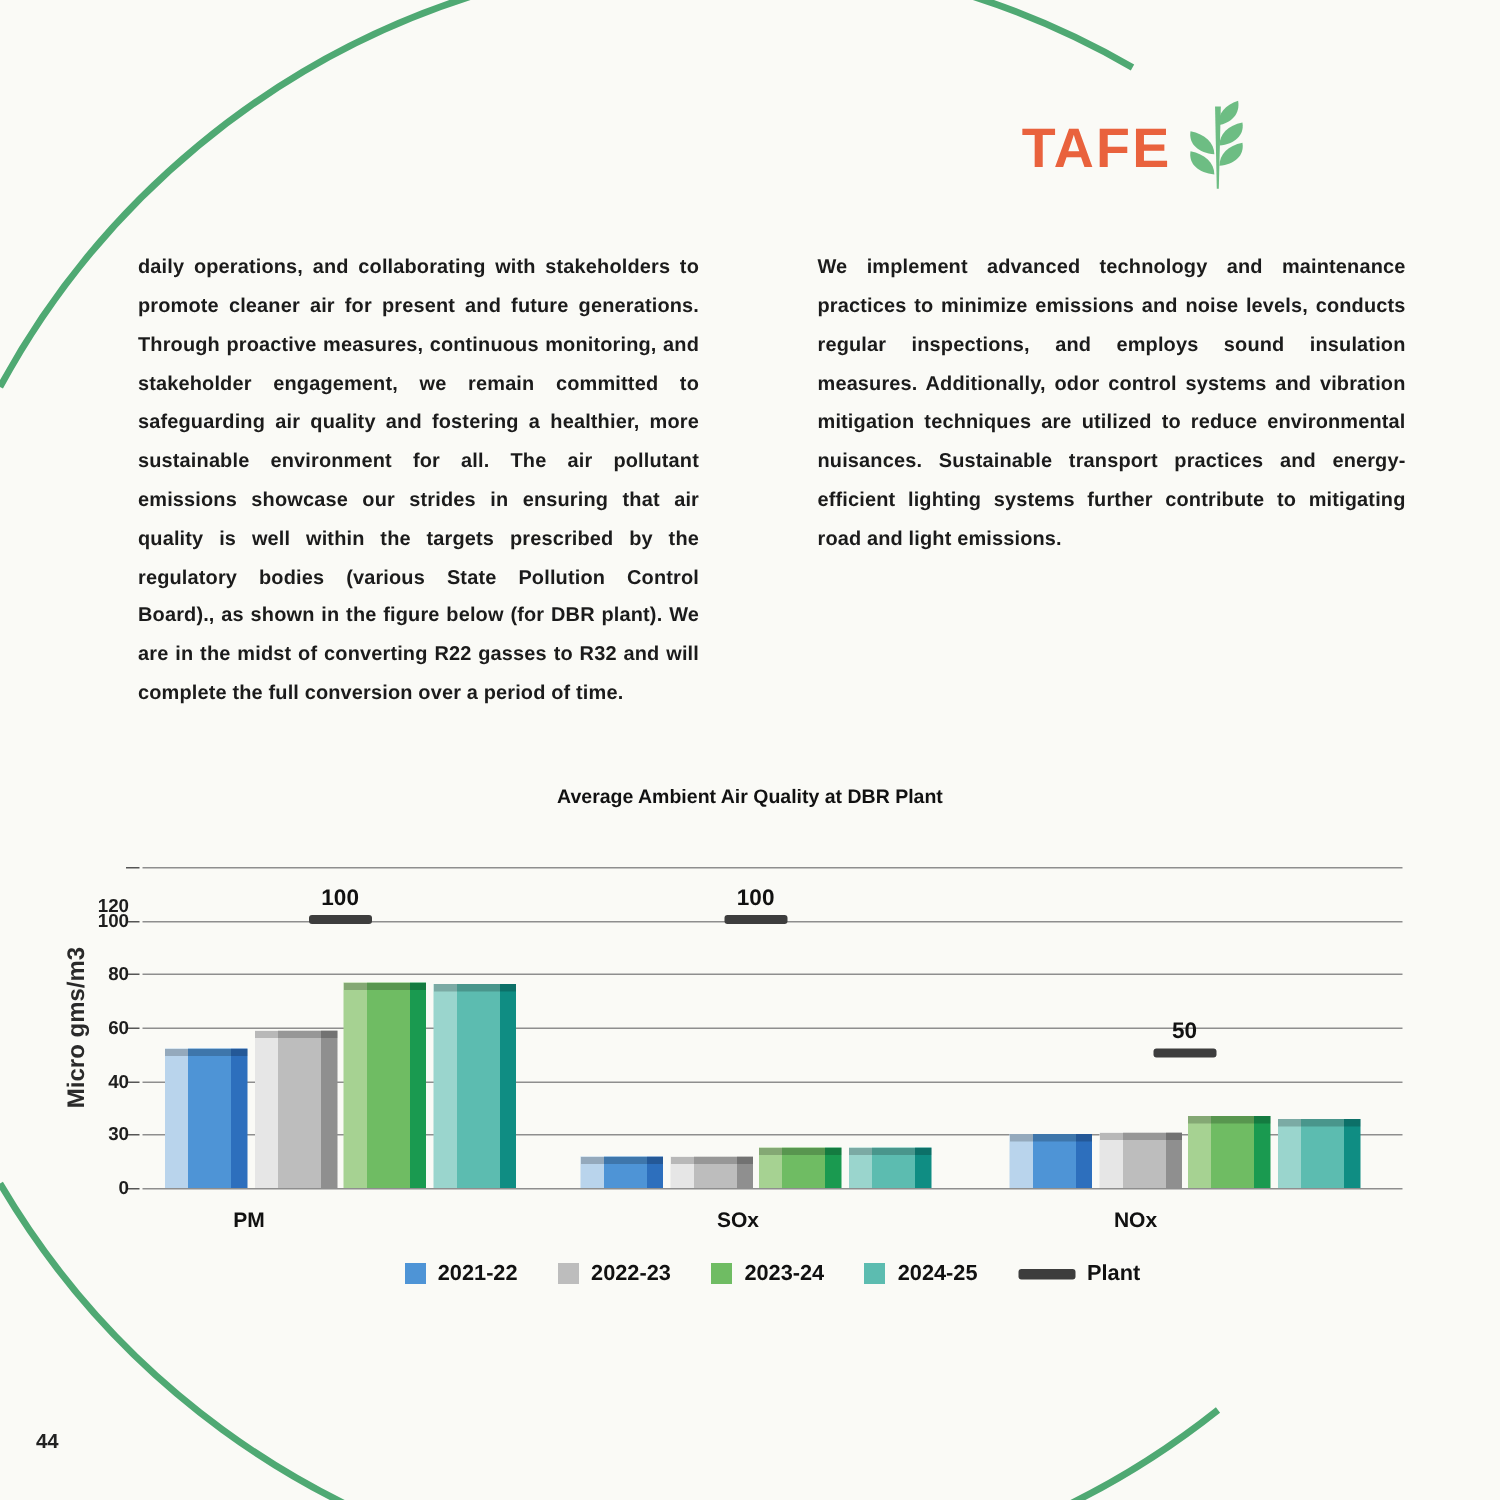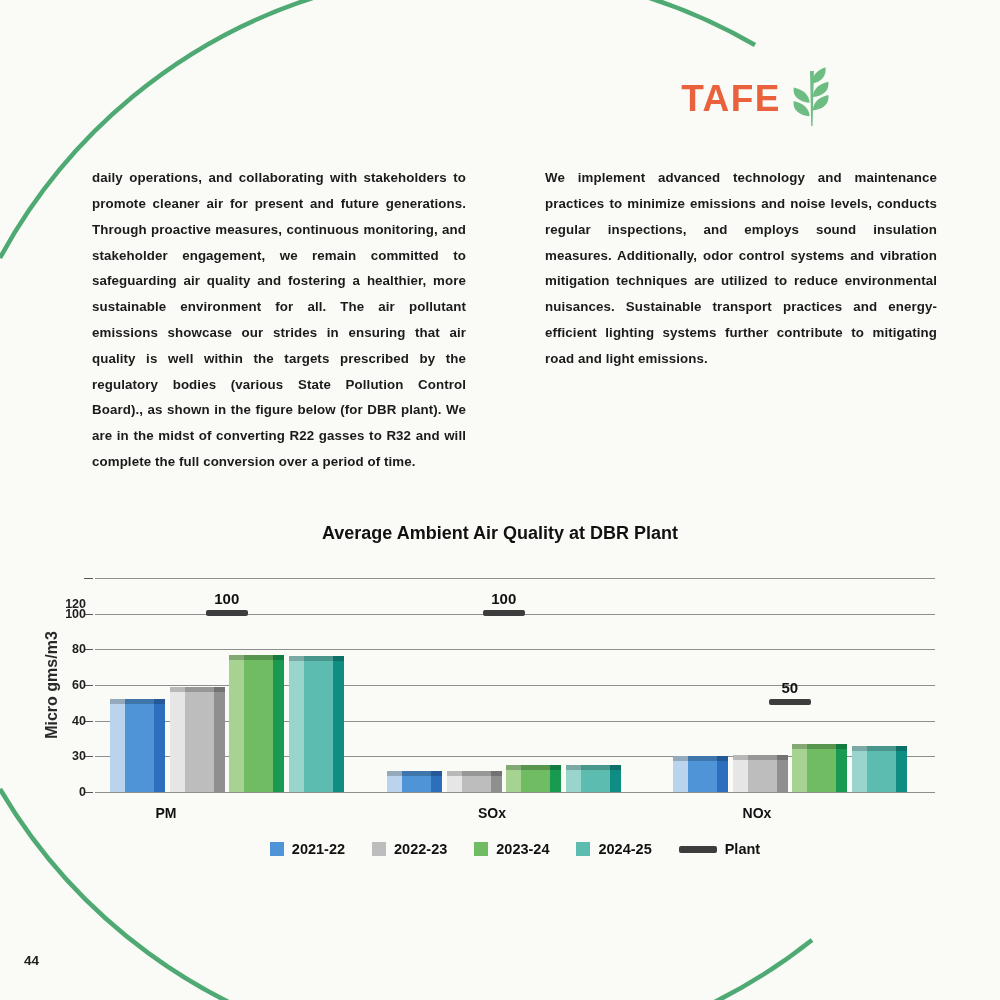--- a/index.html
+++ b/index.html
@@ -18,21 +18,21 @@
   .logo-leaf{width:50px;height:64px;}
 
   
   .col{position:absolute;top:152px;font-size:13.3px;line-height:25.8px;font-weight:600;
        color:#1b1b1b;text-align:justify;letter-spacing:0.1px;}
   .col-left{left:92px;width:374px;}
   .col-right{left:545px;width:392px;}
 
   
   .chart-title{position:absolute;left:0;top:523px;width:1000px;text-align:center;
-               font-size:18px;font-weight:700;color:#111;}
+               font-size:13px;font-weight:700;color:#111;}
   .y-axis-title{position:absolute;left:52px;top:685px;transform:translate(-50%,-50%) rotate(-90deg);
                 font-size:16px;font-weight:600;color:#2a2a2a;white-space:nowrap;}
   .gridline{position:absolute;height:1px;background:#8e8e8e;}
   .tick-mark{position:absolute;height:1px;background:#555;}
   .tick-label{position:absolute;width:48px;text-align:right;font-size:12.5px;font-weight:700;
               color:#1e1e1e;transform:translateY(-50%);}
   .bar{position:absolute;box-shadow:inset 0 5px 0 rgba(0,0,0,0.20);}
   .target-marker{position:absolute;height:6px;border-radius:2px;}
   .target-label{position:absolute;width:60px;text-align:center;font-size:15px;font-weight:700;color:#111;}
   .cat-label{position:absolute;width:80px;text-align:center;font-size:14px;font-weight:700;

